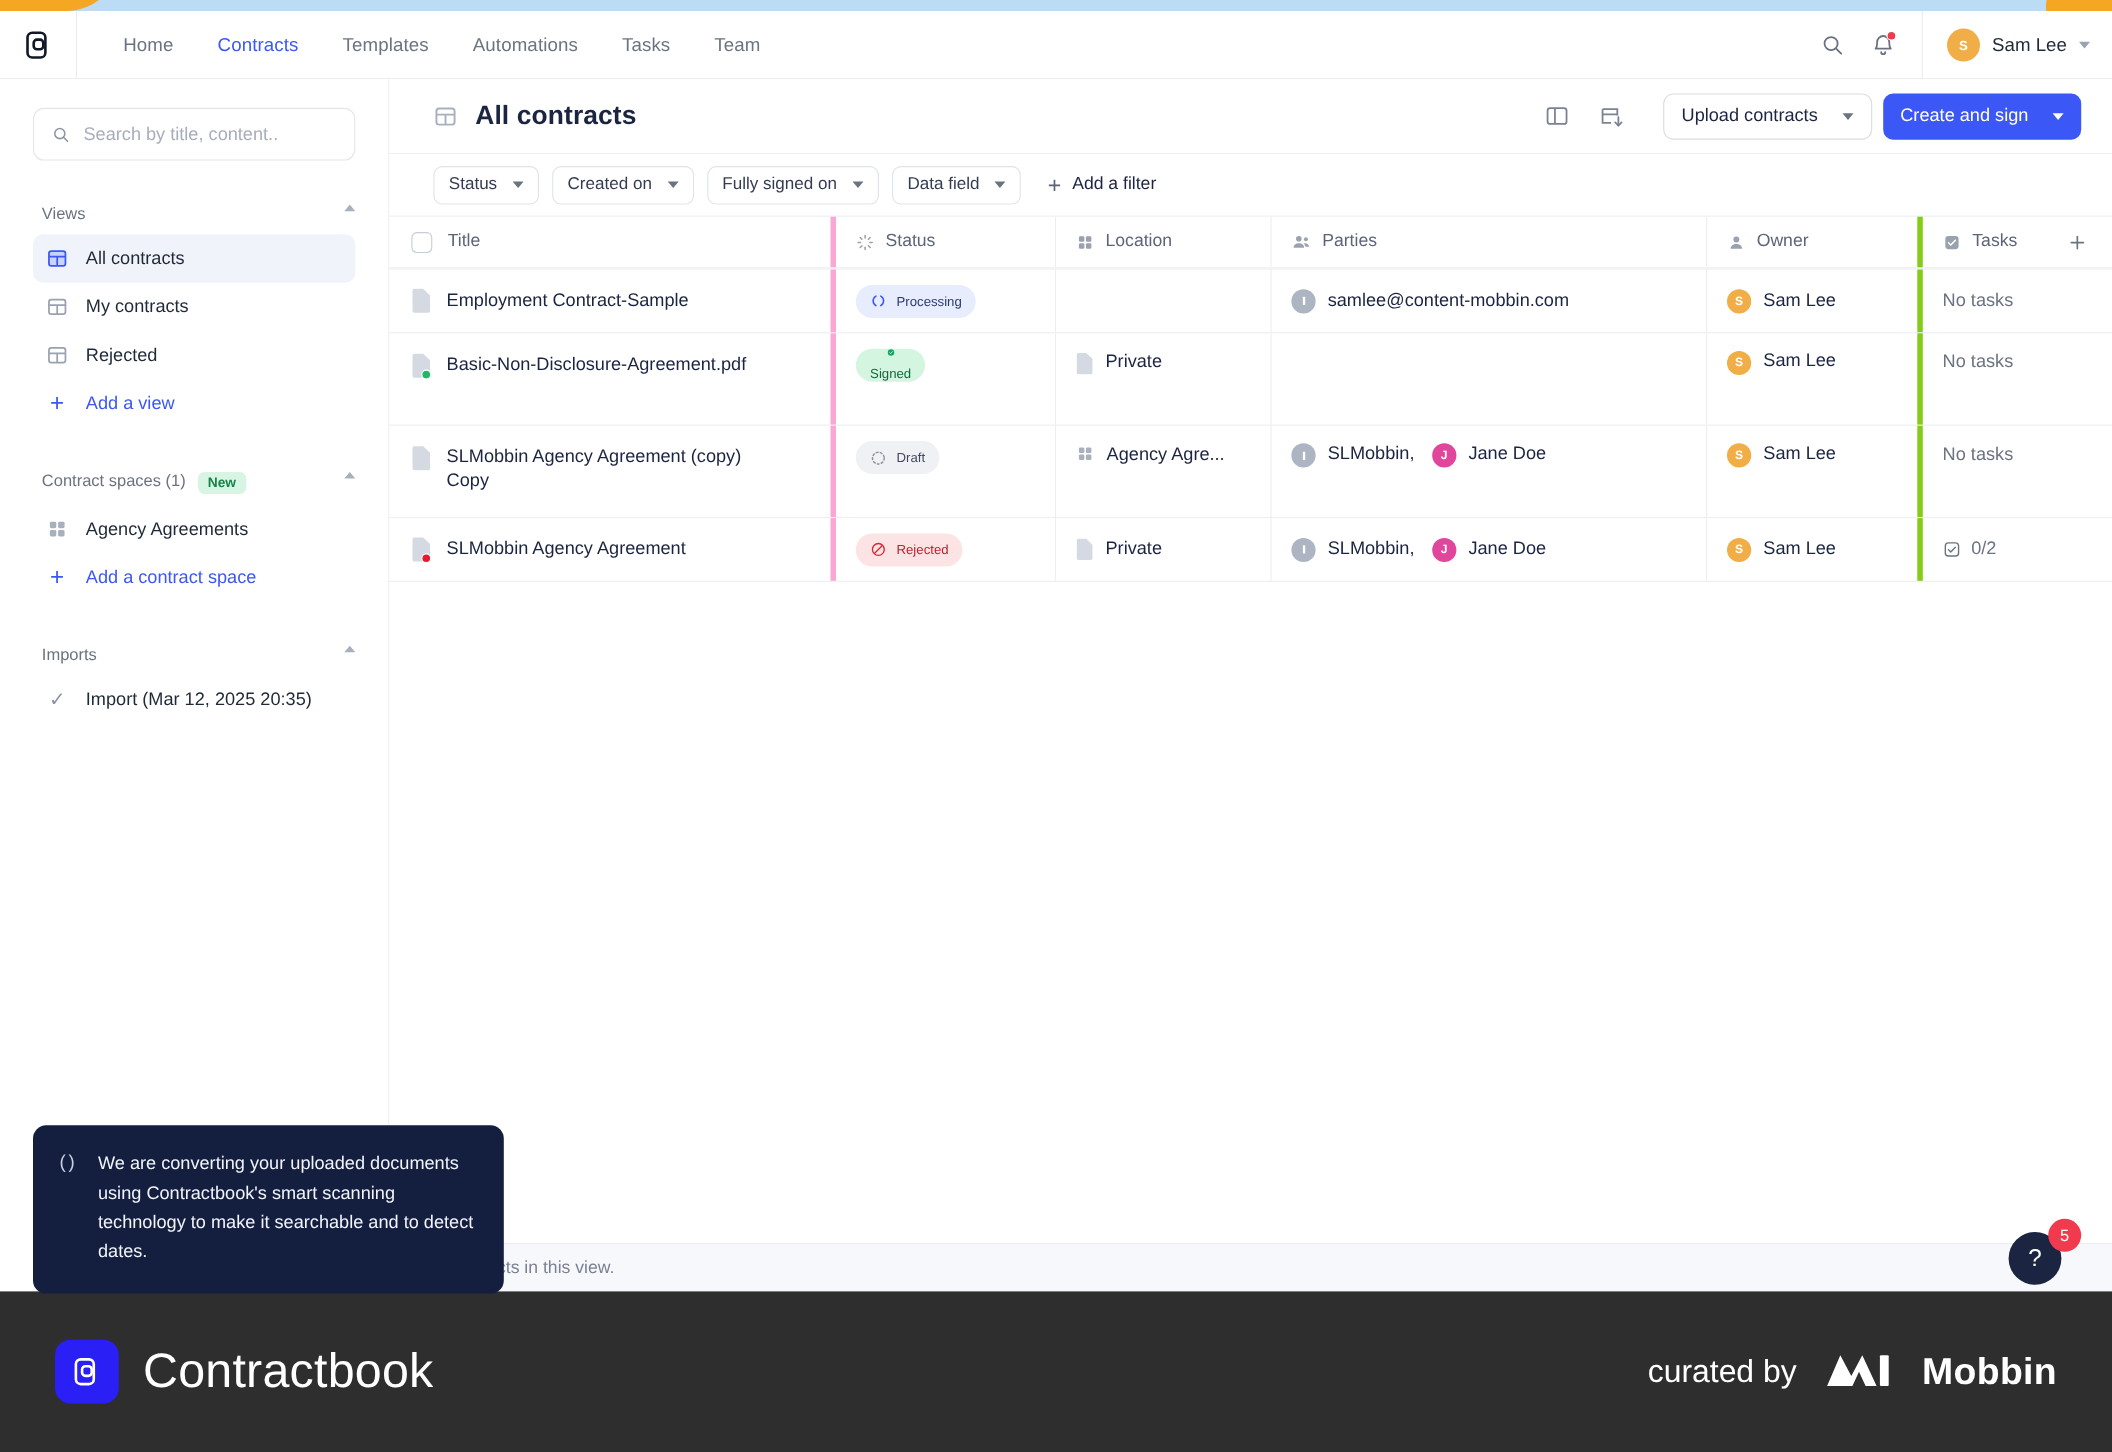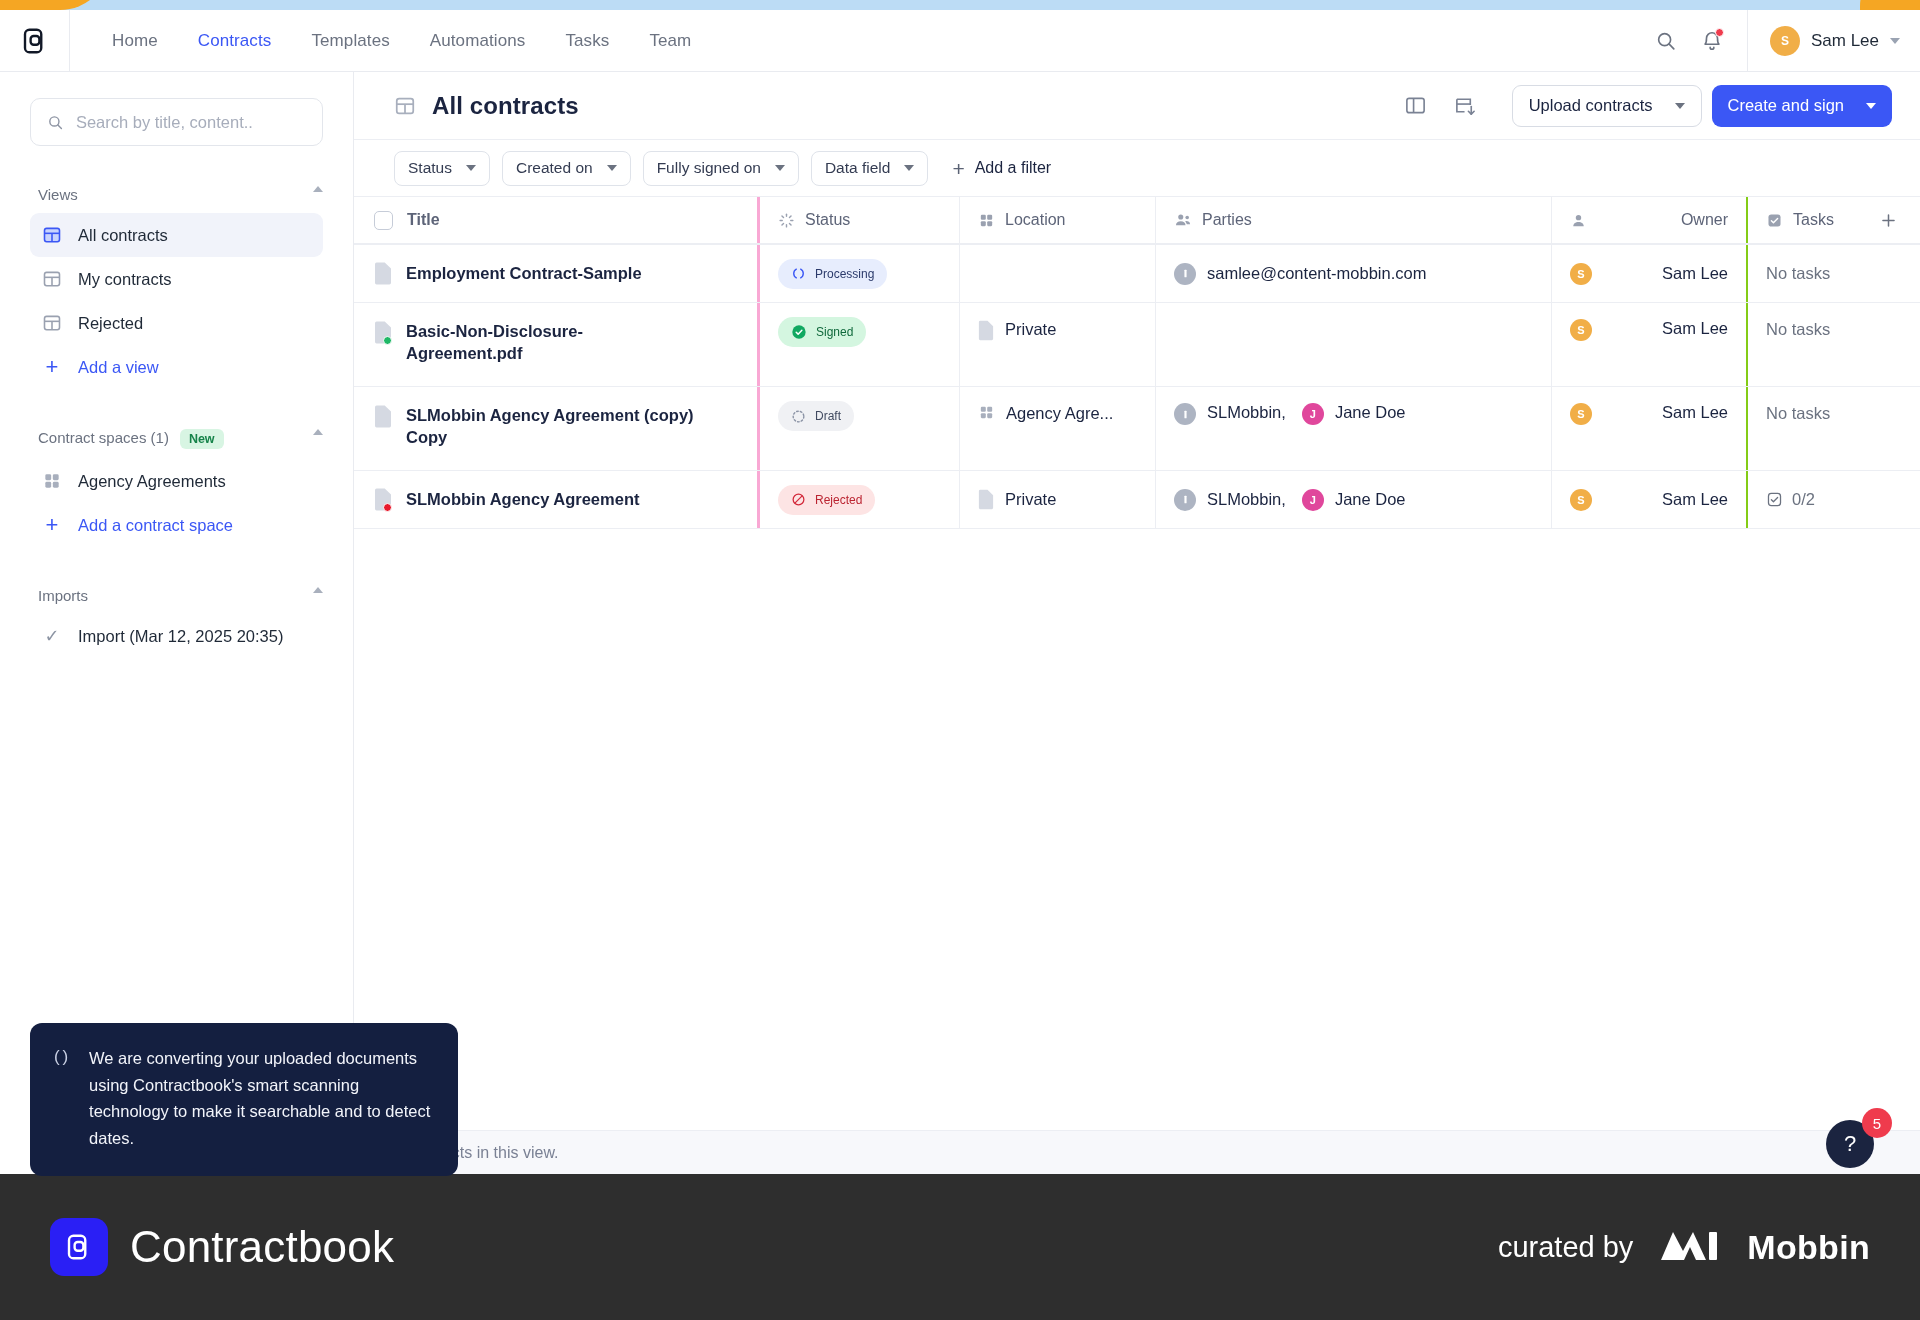--- a/index.html
+++ b/index.html
@@ -126,39 +126,39 @@
   }
   .addfilter { display:flex; align-items:center; gap:10px; font-size:16px; color:#1b2440; cursor:pointer; margin-left:12px; }
   .addfilter .p { font-size:21px; color:#5b6375; line-height:1; }
 
   
   .tablewrap { position:relative; }
   .trow { display:flex; align-items:stretch; border-top:1px solid #eceef3; }
   .thead { border-top:1px solid #eceef3; border-bottom:1px solid #eceef3; height:48px; }
   .tcell { display:flex; align-items:center; padding:0 18px; font-size:16.5px; color:#1b2440; }
   .thead .tcell { color:#5d6478; font-size:16px; gap:10px; }
-  .c-title { width:406px; border-right:3px solid #f9a8d4; padding-left:20px;font-weight:bold; }
+  .c-title { width:406px; border-right:5px solid #f9a8d4; padding-left:20px; }
   .c-status { width:200px; border-right:1px solid #eceef3; }
   .c-loc { width:196px; border-right:1px solid #eceef3; }
   .c-parties { width:396px; border-right:1px solid #eceef3; }
-  .c-owner { width:196px; border-right:2px solid #84cc16;justify-content:space-between; }
+  .c-owner { width:196px; border-right:5px solid #84cc16; }
   .c-tasks { width:110px; }
   .c-plus { width:60px; display:flex; align-items:center; justify-content:center; cursor:pointer; }
 
   .row-body { min-height:58px; }
   .row-tall { min-height:84px; }
   .checkbox { width:19px; height:19px; border:1.6px solid #c6ccd8; border-radius:5px; background:#fff; cursor:pointer; }
 
   .doc-ic { width:18px; height:23px; flex:0 0 18px; position:relative; }
   .doc-dot { position:absolute; left:9px; bottom:-1px; width:9px; height:9px; border-radius:50%; border:1.5px solid #fff; }
   .title-txt { margin-left:14px; color:#1b2440; font-size:16.5px; line-height:1.32; }
 
   .pill { display:inline-flex; align-items:center; gap:9px; height:30px; padding:0 13px; border-radius:16px; font-size:12px; }
   .pill-processing { background:#e7edfd; color:#2b3a6b; }
-  .pill-signed { background:#d4f6e0; color:#10693c; }
+  .pill-signed { background:#d4f6e0; color:#10693c;flex-direction:column; }
   .pill-draft { background:#f0f1f4; color:#414a60; }
   .pill-rejected { background:#fde4e4; color:#bb2431; }
 
   .mini-av { width:22px; height:22px; border-radius:50%; color:#fff; font-size:11px; display:flex; align-items:center; justify-content:center; font-weight:600; flex:0 0 22px; }
   .av-orange { background:#f1ae47; }
   .av-pink { background:#e0479c; }
   .av-grey { background:#adb4c2; }
   .party-txt { font-size:16.5px; color:#1b2440; }
   .tasks-txt { font-size:16.5px; color:#6b7280; }
   .table-footer {

